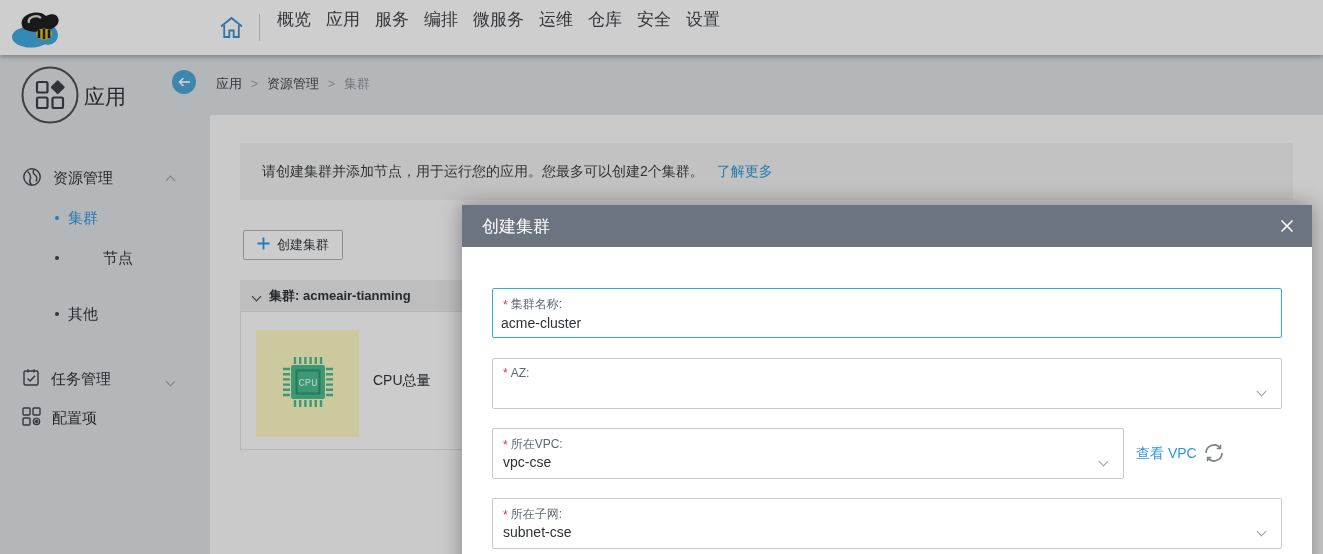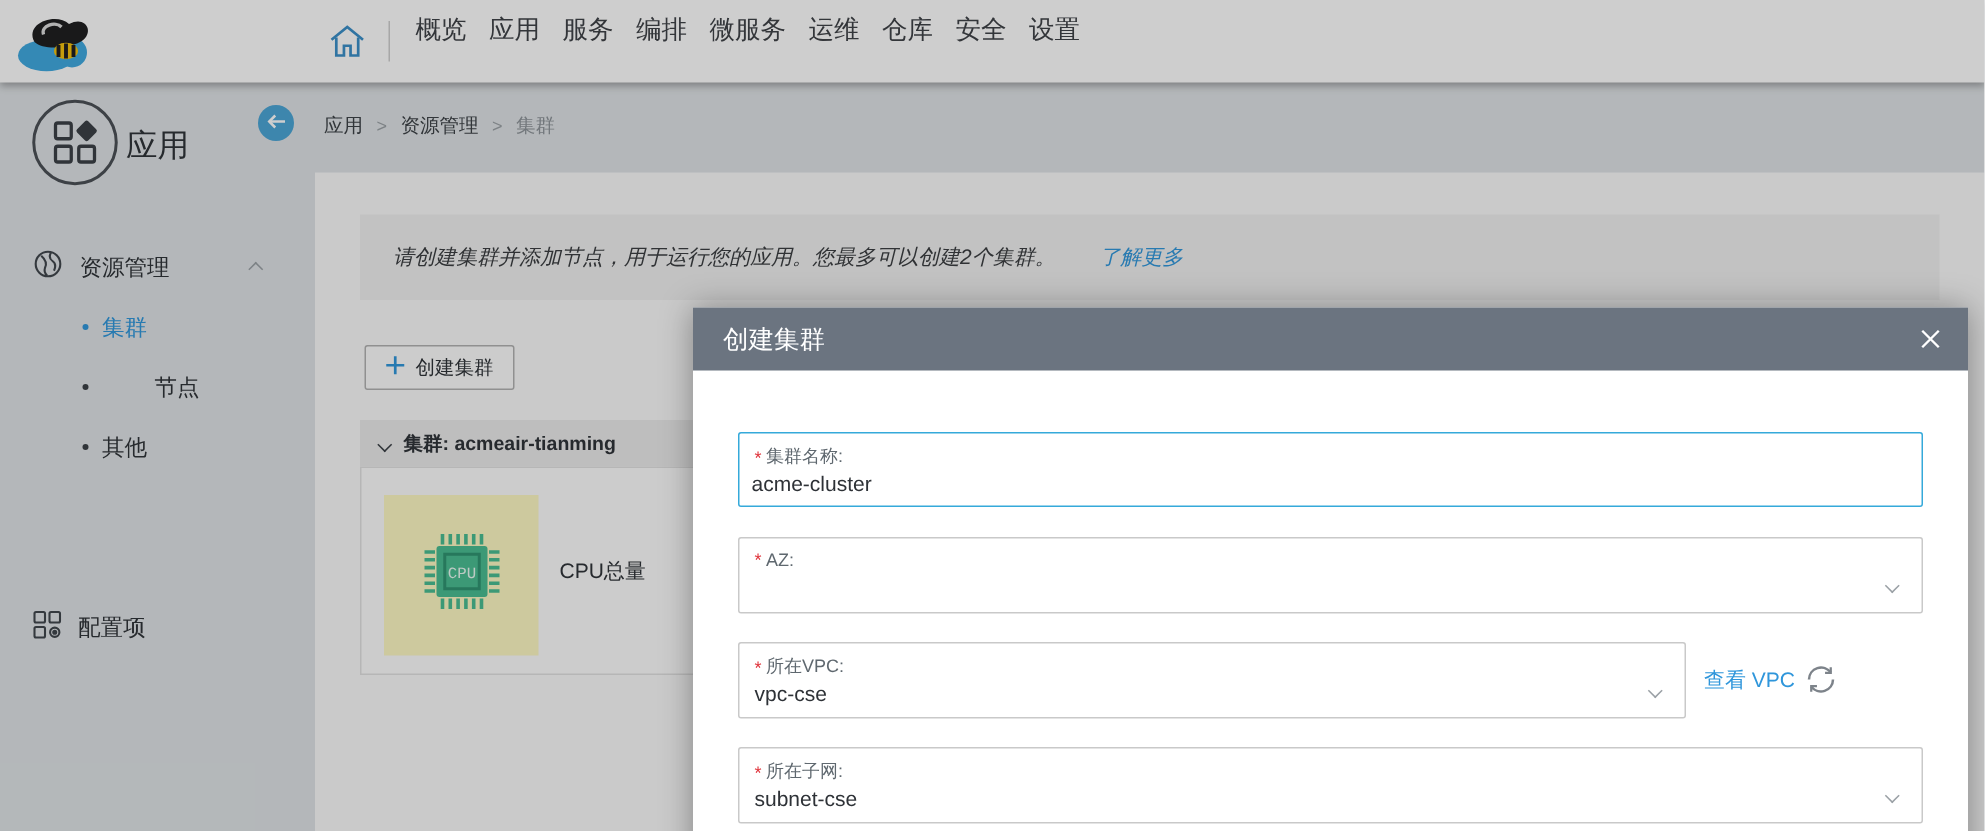--- a/index.html
+++ b/index.html
@@ -37,22 +37,22 @@
               background:#4aa5d6; display:flex; align-items:center; justify-content:center; cursor:pointer; z-index:5; }
   .breadcrumb { position:absolute; left:216px; top:75px; display:flex; align-items:center; gap:9px;
                 font-size:13px; color:#3c4146; }
   .breadcrumb .sep { color:#9aa0a5; font-size:12px; }
   .breadcrumb .current { color:#8d9399; }
   .breadcrumb .link { cursor:pointer; }
 
   
   .panel { position:absolute; left:210px; top:115px; right:0; bottom:0; background:#fafafa; }
   .notice { position:absolute; left:30px; top:28px; right:30px; height:57px; background:#f0f0f0;
-            display:flex; align-items:center; padding:0 22px; font-size:14px; color:#3a3d40;font-style:italic; }
-  .notice .learn-more { color:#2f96db; margin-left:29px; cursor:pointer;text-align:right; }
+            display:flex; align-items:center; padding:0 22px; font-size:14px; color:#3a3d40; }
+  .notice .learn-more { color:#2f96db; margin-left:13px; cursor:pointer;text-align:right; }
   .create-btn { position:absolute; left:33px; top:115px; height:30px; padding:0 13px; background:#fdfdfd;
                 border:1px solid #b2b2b2; border-radius:2px; display:flex; align-items:center; gap:7px;
                 font-size:13px; color:#2e3237; cursor:pointer; }
   .section-row { position:absolute; left:30px; top:165px; right:30px; height:31px; background:#ebebeb;
                  display:flex; align-items:center; gap:9px; padding:0 13px; font-size:13px; font-weight:bold;
                  color:#2e3237; cursor:pointer; }
   .metric-card { position:absolute; left:30px; top:196px; right:30px; height:139px; background:#fdfdfd;
                  border:1px solid #e1e1e1; }
   .metric-tile { position:absolute; left:15px; top:18px; width:103px; height:107px; background:#fef9c3;
                  display:flex; align-items:center; justify-content:center; }
@@ -152,25 +152,36 @@
     <span class="chev-slot"><span class="chev up gray"></span></span>
   </div>
   <div class="side-sub active" style="top:208px;">
     <span class="dot"></span>
     <span>集群</span>
   </div>
   <div class="side-sub" style="top:248px;gap:44px;">
     <span class="dot"></span>
     <span>节点</span>
   </div>
-  <div class="side-sub" style="top:288px;">
+  <div class="side-sub" style="top:304px;">
     <span class="dot"></span>
     <span>其他</span>
   </div>
 
+  <div class="side-row" style="top:368px;">
+    <span>
+      <svg width="18" height="19" viewBox="0 0 18 19" fill="none" stroke="#3f454c" stroke-width="1.4">
+        <rect x="2" y="3" width="14" height="14" rx="1.5"></rect>
+        <path d="M6 1.2 v3.2 M12 1.2 v3.2"></path>
+        <path d="M5.5 10.5 l2.6 2.6 L13 7.8"></path>
+      </svg>
+    </span>
+    <span>任务管理</span>
+    <span class="chev-slot"><span class="chev down gray"></span></span>
+  </div>
   <div class="side-row" style="top:407px;">
     <span>
       <svg width="19" height="19" viewBox="0 0 19 19" fill="none" stroke="#3f454c" stroke-width="1.4">
         <rect x="1" y="1" width="7" height="7" rx="1"></rect>
         <rect x="11" y="1" width="7" height="7" rx="1"></rect>
         <rect x="1" y="11" width="7" height="7" rx="1"></rect>
         <circle cx="14.5" cy="14.5" r="3.1"></circle>
         <circle cx="14.5" cy="14.5" r="1" fill="#3f454c"></circle>
       </svg>
     </span>

